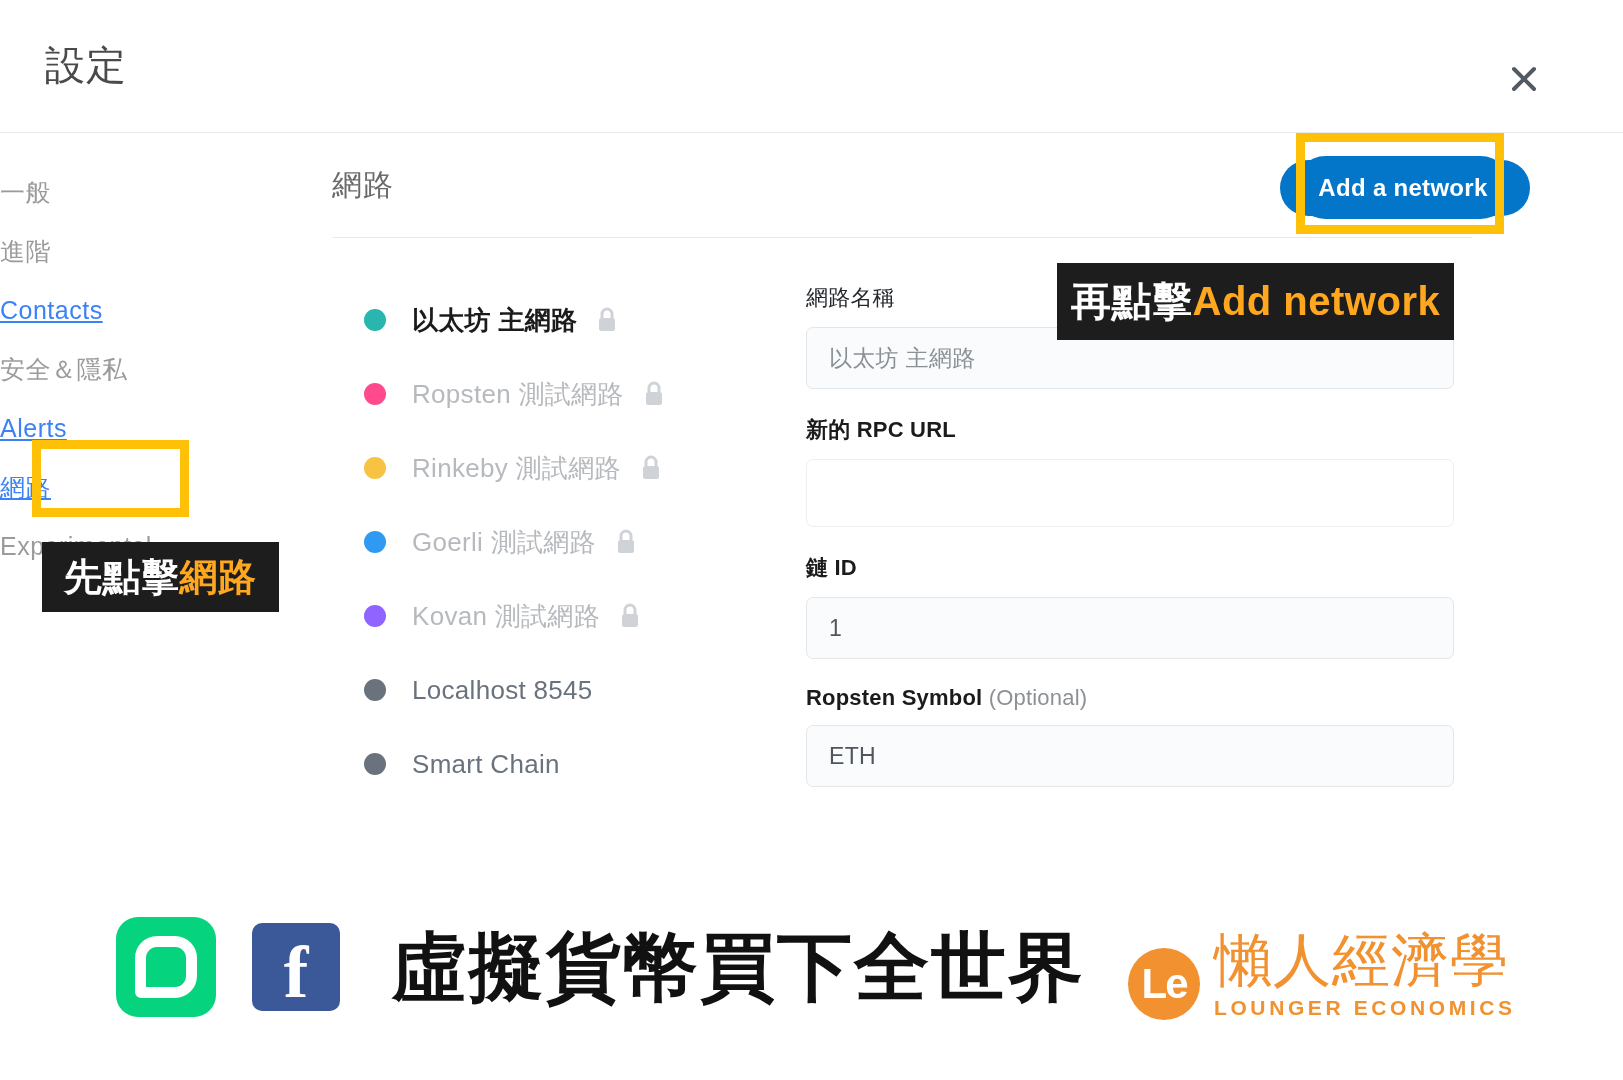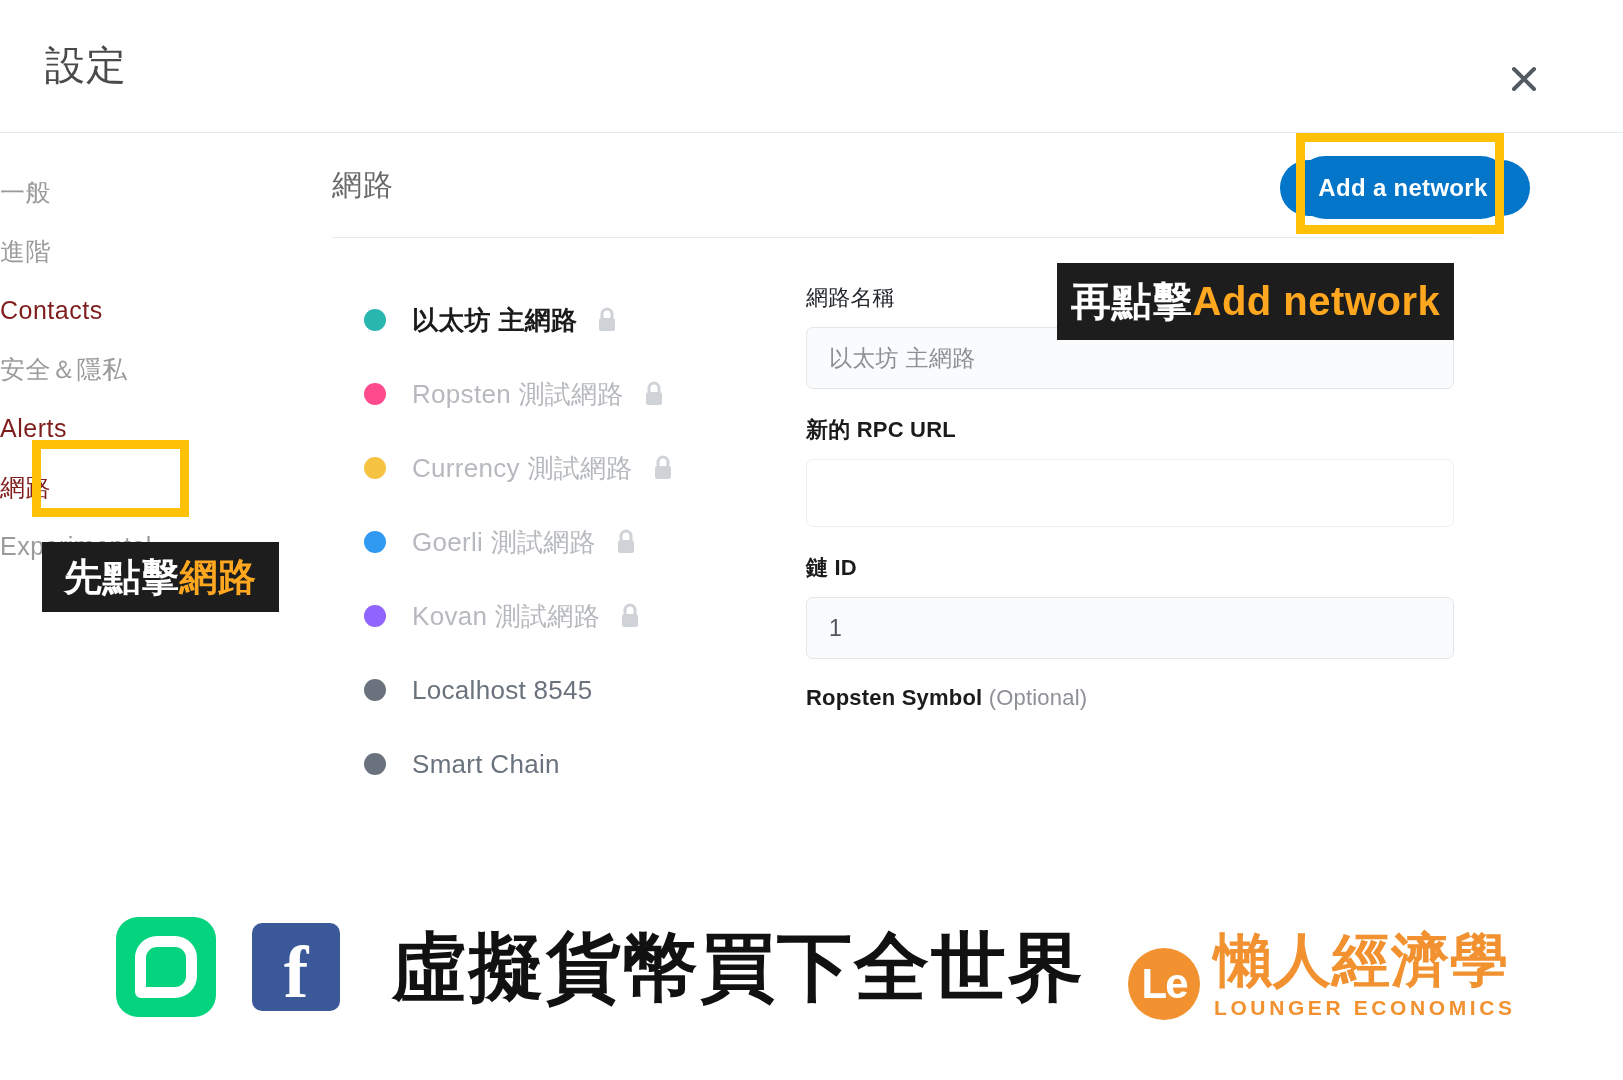--- a/index.html
+++ b/index.html
@@ -63,21 +63,21 @@
     position: relative;
     height: 59px;
     display: flex;
     align-items: center;
     font-size: 25px;
     color: #9b9b9b;
     letter-spacing: 0.5px;
     cursor: pointer;
     white-space: nowrap;
   }
-  .side-item.dark { color: #7f1d1d; }
+  .side-item.dark { color: #3b82f6; text-decoration: underline; }
 
   
   .main {
     position: absolute;
     left: 322px;
     top: 133px;
     width: 1301px;
     height: 760px;
     background: #ffffff;
   }
@@ -342,21 +342,21 @@
     display: flex;
     align-items: center;
     justify-content: center;
     flex: 0 0 72px;
     font-family: "Liberation Sans", sans-serif;
     letter-spacing: -2px;
   }
   .logo-text { margin-left: 14px; }
   .logo-cn {
     font-size: 58px;
-    font-weight: 700;
+    font-weight: 400;
     color: #f2912f;
     line-height: 1;
     letter-spacing: 1px;
     white-space: nowrap;
   }
   .logo-en {
     margin-top: 7px;
     font-size: 21px;
     font-weight: 700;
     color: #f2912f;
@@ -430,21 +430,21 @@
         <span class="net-lock">
           <svg width="24" height="26" viewBox="0 0 24 26">
               <path d="M7 11V7a5 5 0 0 1 10 0v4" fill="none" stroke="#cfd2d6" stroke-width="3"></path>
               <rect x="4" y="11" width="16" height="13" rx="2.5" fill="#cfd2d6"></rect>
             </svg>
         </span>
       </div>
 
       <div class="net-row">
         <span class="net-dot" style="background:#f6c343"></span>
-        <span class="net-label">Currency 測試網路</span>
+        <span class="net-label">Rinkeby 測試網路</span>
         <span class="net-lock">
           <svg width="24" height="26" viewBox="0 0 24 26">
               <path d="M7 11V7a5 5 0 0 1 10 0v4" fill="none" stroke="#cfd2d6" stroke-width="3"></path>
               <rect x="4" y="11" width="16" height="13" rx="2.5" fill="#cfd2d6"></rect>
             </svg>
         </span>
       </div>
 
       <div class="net-row">
         <span class="net-dot" style="background:#3099f2"></span>
@@ -492,20 +492,21 @@
         <input class="field-input tall" type="text" value="" style="">
       </div>
 
       <div class="field">
         <label class="field-label bold">鏈 ID</label>
         <input class="field-input dark-val" type="text" value="1" style="">
       </div>
 
       <div class="field">
         <label class="field-label bold"><span>Ropsten Symbol</span> <span class="optional">(Optional)</span></label>
+        <input class="field-input dark-val" type="text" value="ETH" style="">
       </div>
 
     </div>
   </section>
 
   <div class="hl-box hl-btn"></div>
   <div class="hl-box hl-side"></div>
 
   <div class="callout callout-side">
     <span>先點擊</span>

